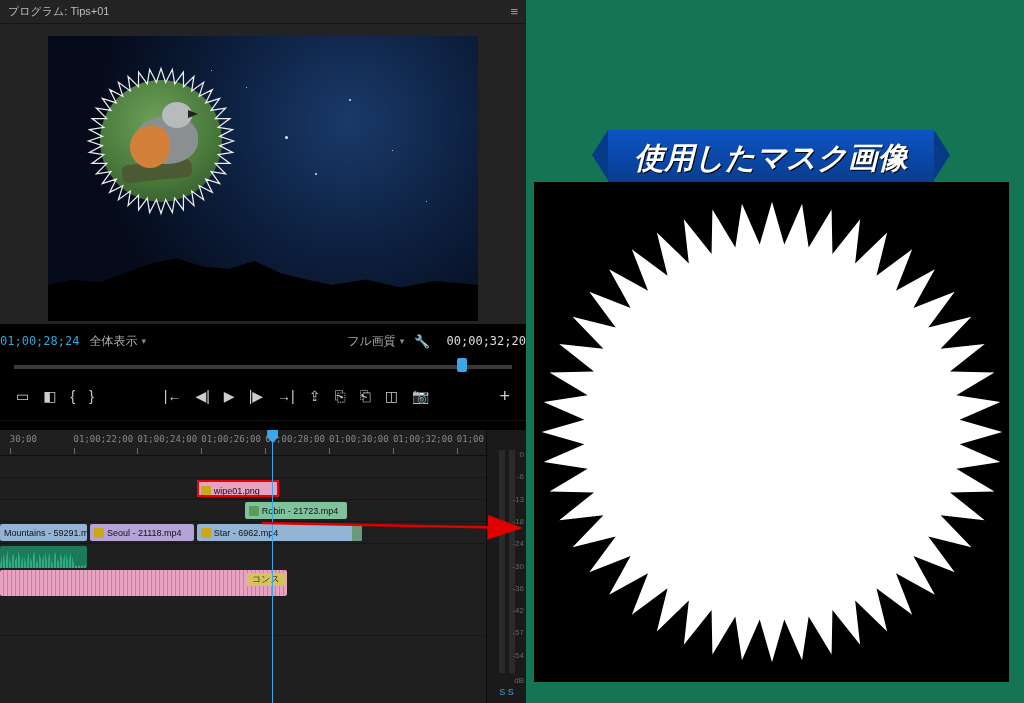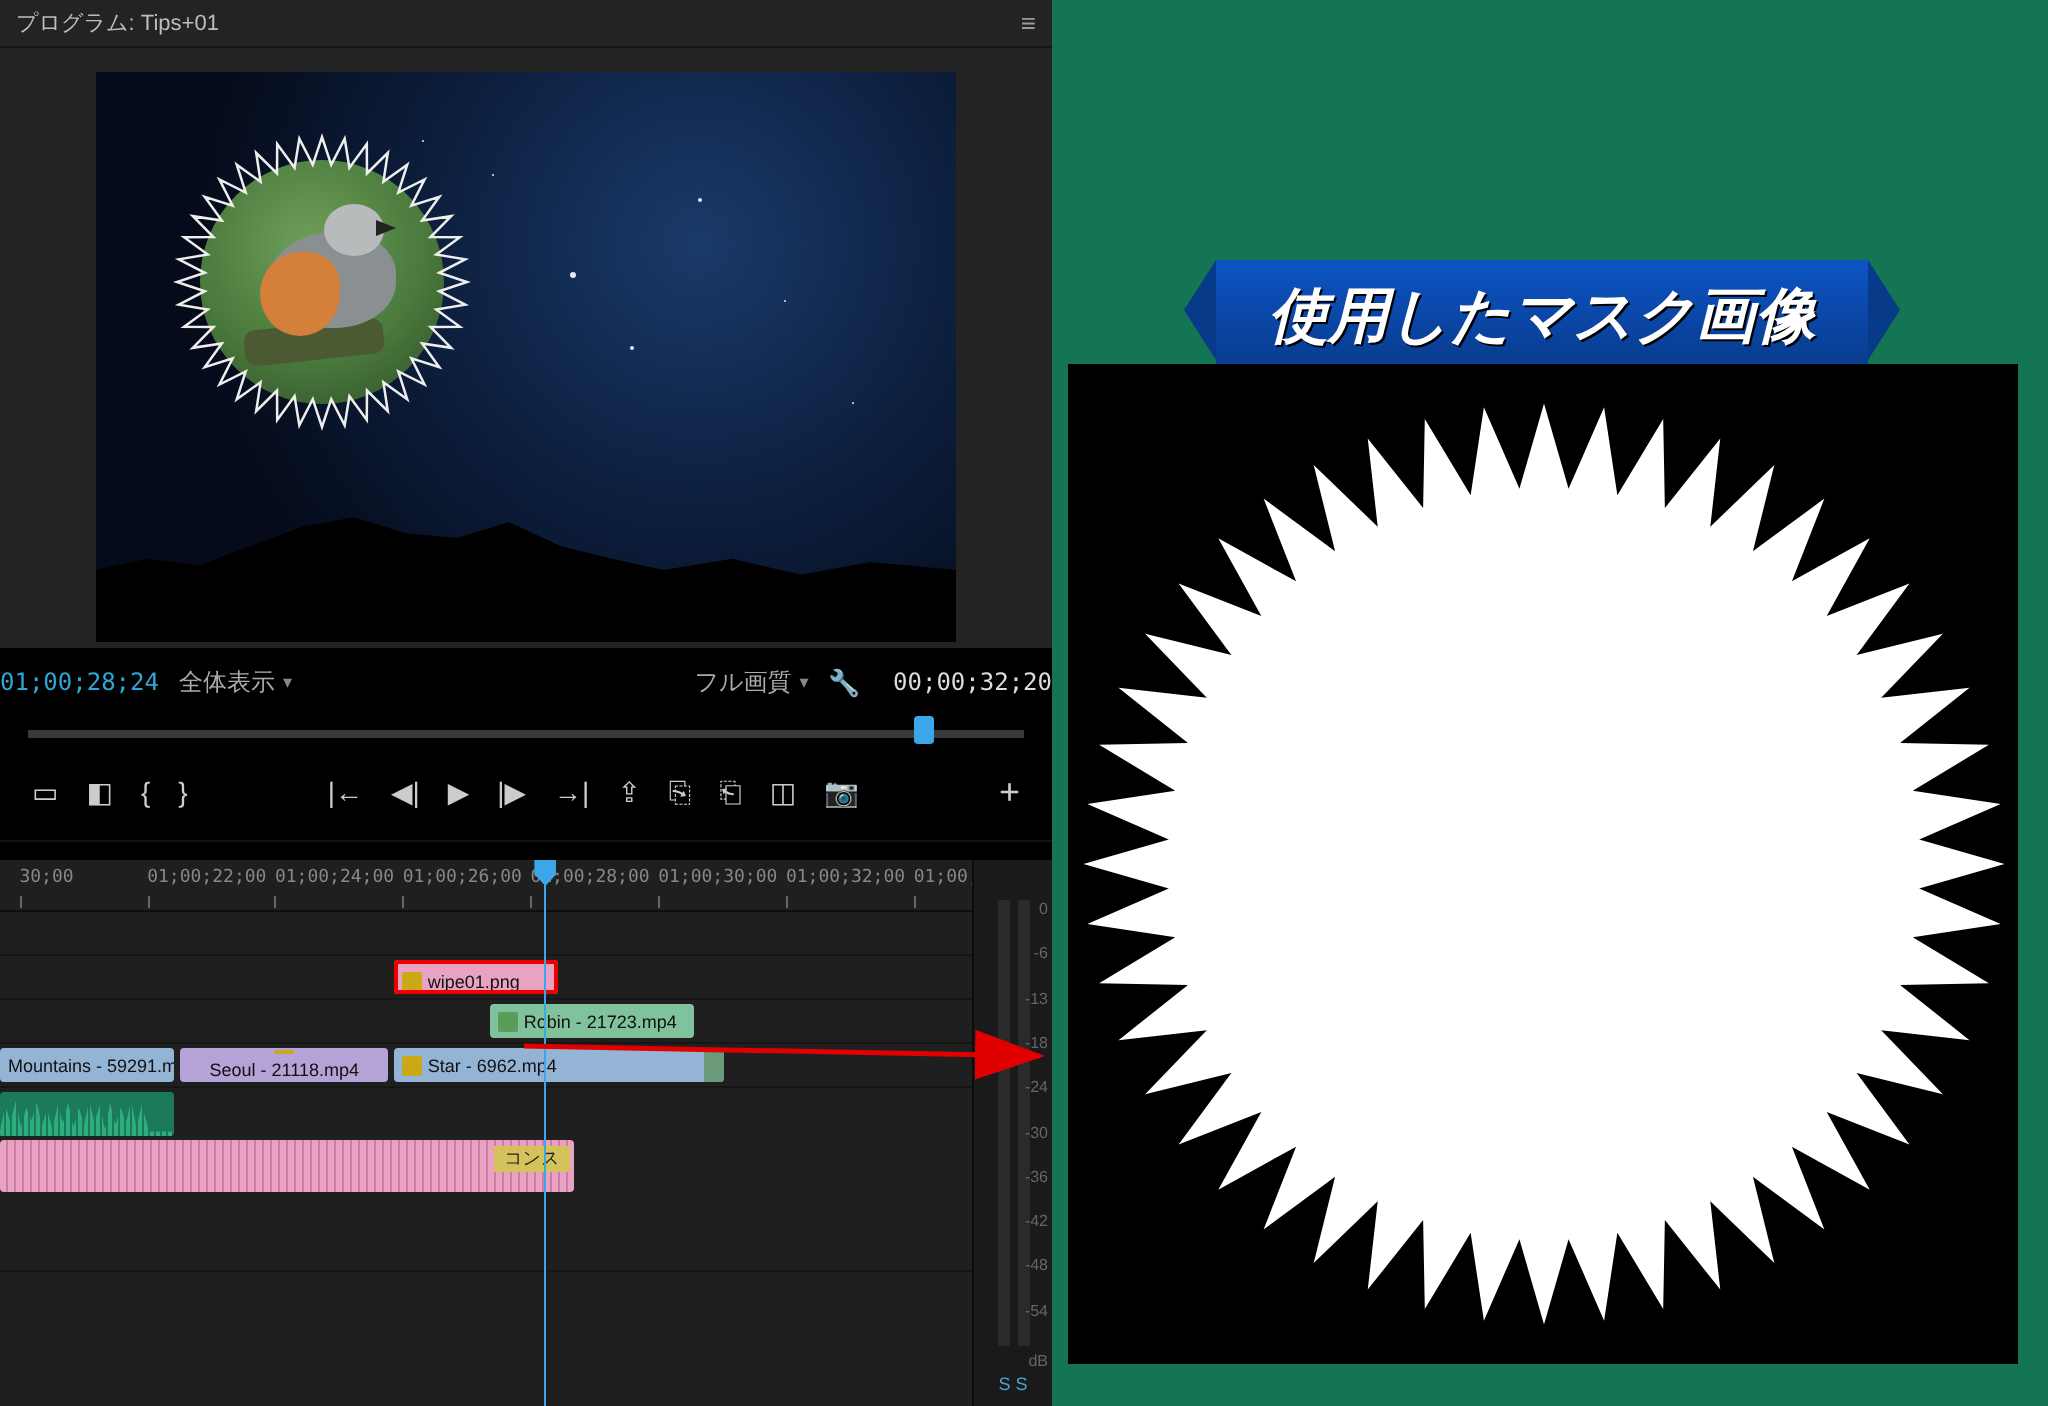--- a/index.html
+++ b/index.html
@@ -225,21 +225,21 @@
         <div class="track-row">
           <div class="clip green" id="clip-robin" style="left: 40.5%; width: 21%;">
             <span class="fx" style="background:#5a9c5a"></span>
             <span>Robin - 21723.mp4</span>
           </div>
         </div>
         <div class="track-row">
           <div class="clip blue" id="clip-mount" style="left: 0%; width: 18%;">
             <span>Mountains - 59291.mp4</span>
           </div>
-          <div class="clip purple" id="clip-seoul" style="left: 18.5%; width: 21.5%; flex-direction: column;">
+          <div class="clip purple" id="clip-seoul" style="left: 18.5%; width: 21.5%;">
             <span class="fx"></span>
             <span>Seoul - 21118.mp4</span>
           </div>
           <div class="clip blue" id="clip-star" style="left: 40.5%; width: 34%;">
             <span class="fx"></span>
             <span>Star - 6962.mp4</span>
             <span class="endcap"></span>
           </div>
         </div>
         <div class="audio-row">
@@ -260,21 +260,21 @@
       <div class="meter r"></div>
       <div id="db-labels">
           <div class="db" style="top: 20px;">0</div>
           <div class="db" style="top: 42.3px;">-6</div>
           <div class="db" style="top: 64.6px;">-13</div>
           <div class="db" style="top: 86.9px;">-18</div>
           <div class="db" style="top: 109.2px;">-24</div>
           <div class="db" style="top: 131.5px;">-30</div>
           <div class="db" style="top: 153.8px;">-36</div>
           <div class="db" style="top: 176.1px;">-42</div>
-          <div class="db" style="top: 198.4px;">-48</div>
+          <div class="db" style="top: 198.4px;">-57</div>
           <div class="db" style="top: 220.7px;">-54</div>
           <div class="db" style="bottom: 18px; top: auto;">dB</div>
         </div>
       <div class="meters-footer">S   S</div>
     </div>
   </div>
 </div>
 
 <svg class="arrow" style="left:0; top:0;" width="1024" height="703">
   <defs>

